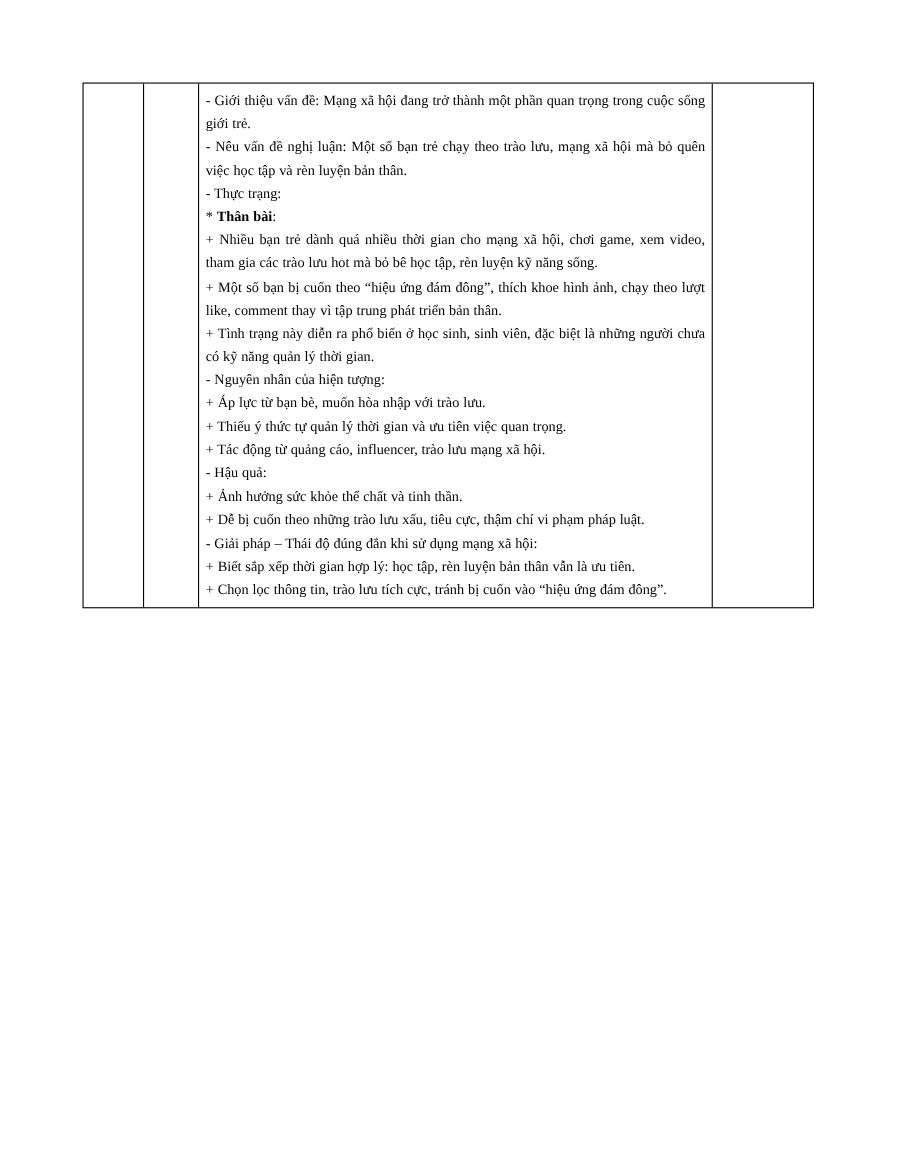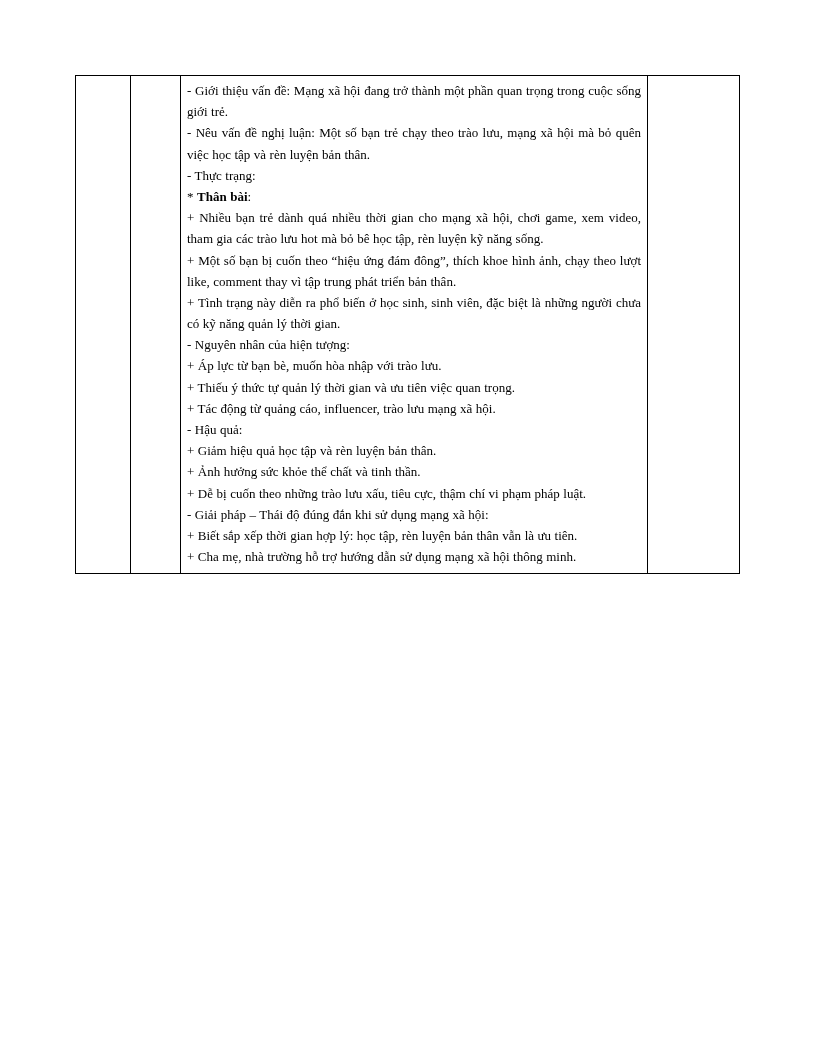--- a/index.html
+++ b/index.html
@@ -64,22 +64,21 @@
         <p class="para"><span>- Thực trạng:</span></p>
         <p class="para"><span>* </span><b>Thân bài</b><span>:</span></p>
         <p class="para"><span>+ Nhiều bạn trẻ dành quá nhiều thời gian cho mạng xã hội, chơi game, xem video, tham gia các trào lưu hot mà bỏ bê học tập, rèn luyện kỹ năng sống.</span></p>
         <p class="para"><span>+ Một số bạn bị cuốn theo “hiệu ứng đám đông”, thích khoe hình ảnh, chạy theo lượt like, comment thay vì tập trung phát triển bản thân.</span></p>
         <p class="para"><span>+ Tình trạng này diễn ra phổ biến ở học sinh, sinh viên, đặc biệt là những người chưa có kỹ năng quản lý thời gian.</span></p>
         <p class="para"><span>- Nguyên nhân của hiện tượng:</span></p>
         <p class="para"><span>+ Áp lực từ bạn bè, muốn hòa nhập với trào lưu.</span></p>
         <p class="para"><span>+ Thiếu ý thức tự quản lý thời gian và ưu tiên việc quan trọng.</span></p>
         <p class="para"><span>+ Tác động từ quảng cáo, influencer, trào lưu mạng xã hội.</span></p>
         <p class="para"><span>- Hậu quả:</span></p>
-        <p class="para"><span>+ Giảm hiệu quả học tập và rèn luyện bản thân.</span></p>
         <p class="para"><span>+ Ảnh hưởng sức khỏe thể chất và tinh thần.</span></p>
         <p class="para"><span>+ Dễ bị cuốn theo những trào lưu xấu, tiêu cực, thậm chí vi phạm pháp luật.</span></p>
         <p class="para"><span>- Giải pháp – Thái độ đúng đắn khi sử dụng mạng xã hội:</span></p>
         <p class="para"><span>+ Biết sắp xếp thời gian hợp lý: học tập, rèn luyện bản thân vẫn là ưu tiên.</span></p>
-        <p class="para"><span>+ Cha mẹ, nhà trường hỗ trợ hướng dẫn sử dụng mạng xã hội thông minh.</span></p>
+        <p class="para"><span>+ Chọn lọc thông tin, trào lưu tích cực, tránh bị cuốn vào “hiệu ứng đám đông”.</span></p>
       </div>
     <div class="cell col-4"></div>
   </div>
 </div>
 
 </body></html>

